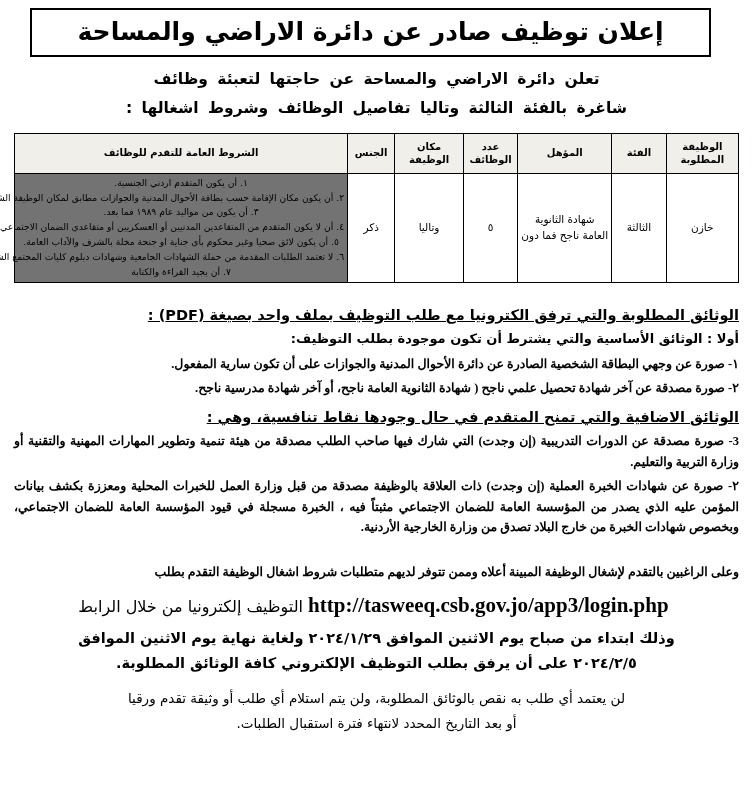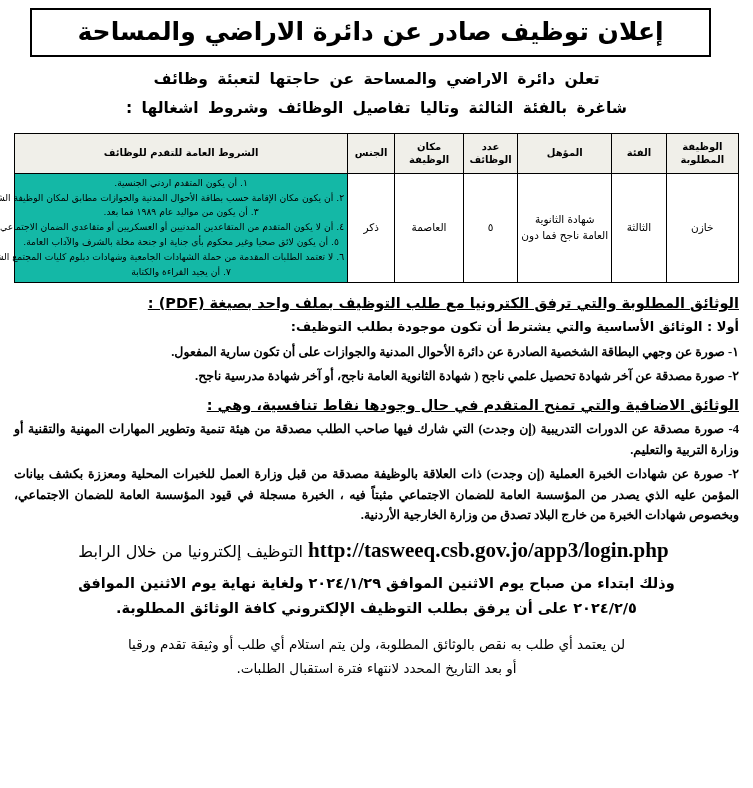--- a/index.html
+++ b/index.html
@@ -65,28 +65,28 @@
     font-size: 10px;
     font-weight: bold;
     line-height: 1.35;
     padding: 6px 2px;
   }
   td.conditions {
     text-align: right;
     font-size: 9.2px;
     line-height: 1.62;
     padding: 4px 6px 4px 4px;
-    background: #14b8a6;
+    background: #737373;
   }
   td.conditions div { white-space: nowrap; }
   td.cellmid { font-size: 10.5px; line-height: 1.5; }
 
   
   .section {
-    margin-top: 12px;
+    margin-top: 24px;
     text-align: right;
   }
   .head-line {
     font-size: 14.5px;
     font-weight: bold;
     text-decoration: underline;
     margin: 10px 0 6px 0;
     text-align: right;
   }
   .sub-line {
@@ -175,21 +175,21 @@
         <th>الجنس</th>
         <th>الشروط العامة للتقدم للوظائف</th>
       </tr>
     </thead>
     <tbody>
       <tr>
         <td class="cellmid">خازن</td>
         <td class="cellmid">الثالثة</td>
         <td class="cellmid">شهادة الثانوية العامة ناجح فما دون</td>
         <td class="cellmid">٥</td>
-        <td class="cellmid">العاصمة</td>
+        <td class="cellmid">وتاليا</td>
         <td class="cellmid">ذكر</td>
         <td class="conditions">
           <div>١. أن يكون المتقدم اردني الجنسية.</div>
           <div>٢. أن يكون مكان الإقامة حسب بطاقة الأحوال المدنية والجوازات مطابق لمكان الوظيفة الشاغرة.</div>
           <div>٣. أن يكون من مواليد عام ١٩٨٩ فما بعد.</div>
           <div>٤. أن لا يكون المتقدم من المتقاعدين المدنيين أو العسكريين أو متقاعدي الضمان الاجتماعي او القائمين على رأس عملهم بوظائف في القطاع العام المدني والعسكري.</div>
           <div>٥. أن يكون لائق صحيا وغير محكوم بأي جناية او جنحة مخلة بالشرف والآداب العامة.</div>
           <div>٦. لا تعتمد الطلبات المقدمة من حملة الشهادات الجامعية وشهادات دبلوم كليات المجتمع الشامل.</div>
           <div>٧. أن يجيد القراءة والكتابة</div>
         </td>
@@ -197,25 +197,26 @@
     </tbody>
   </table>
 
   <div class="section">
     <div class="head-line">الوثائق المطلوبة والتي ترفق الكترونيا مع طلب التوظيف بملف واحد بصيغة (PDF) :</div>
     <div class="sub-line">أولا : الوثائق الأساسية والتي يشترط أن تكون موجودة بطلب التوظيف:</div>
     <div class="para">١- صورة عن وجهي البطاقة الشخصية الصادرة عن دائرة الأحوال المدنية والجوازات على أن تكون سارية المفعول.</div>
     <div class="para">٢- صورة مصدقة عن آخر شهادة تحصيل علمي ناجح ( شهادة الثانوية العامة ناجح، أو آخر شهادة مدرسية ناجح.</div>
 
     <div class="head-line">الوثائق الاضافية والتي تمنح المتقدم في حال وجودها نقاط تنافسية، وهي :</div>
-    <div class="para justify">4- صورة مصدقة عن الدورات التدريبية (إن وجدت) التي شارك فيها صاحب الطلب مصدقة من هيئة تنمية وتطوير المهارات المهنية والتقنية أو وزارة التربية والتعليم.</div>
+    <div class="para justify">3- صورة مصدقة عن الدورات التدريبية (إن وجدت) التي شارك فيها صاحب الطلب مصدقة من هيئة تنمية وتطوير المهارات المهنية والتقنية أو وزارة التربية والتعليم.</div>
     <div class="para justify">٢- صورة عن شهادات الخبرة العملية (إن وجدت) ذات العلاقة بالوظيفة مصدقة من قبل وزارة العمل للخبرات المحلية ومعززة بكشف بيانات المؤمن عليه الذي يصدر من المؤسسة العامة للضمان الاجتماعي مثبتاً فيه ، الخبرة مسجلة في قيود المؤسسة العامة للضمان الاجتماعي، وبخصوص شهادات الخبرة من خارج البلاد تصدق من وزارة الخارجية الأردنية.</div>
   </div>
 
   <div class="section">
+    <div class="para">وعلى الراغبين بالتقدم لإشغال الوظيفة المبينة أعلاه وممن تتوفر لديهم متطلبات شروط اشغال الوظيفة التقدم بطلب</div>
     <div class="link-row">
       <span class="url">http://tasweeq.csb.gov.jo/app3/login.php</span>
       <span class="lbl">التوظيف إلكترونيا من خلال الرابط</span>
     </div>
     <div class="center-bold">
       <div>وذلك ابتداء من صباح يوم الاثنين الموافق ٢٠٢٤/١/٢٩ ولغاية نهاية يوم الاثنين الموافق</div>
       <div>٢٠٢٤/٢/٥ على أن يرفق بطلب التوظيف الإلكتروني كافة الوثائق المطلوبة.</div>
     </div>
   </div>
 

